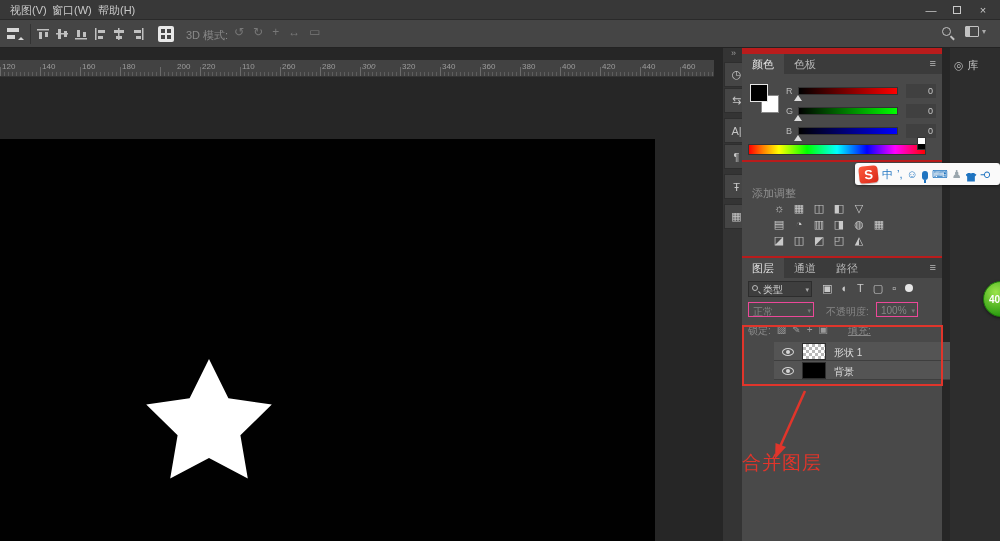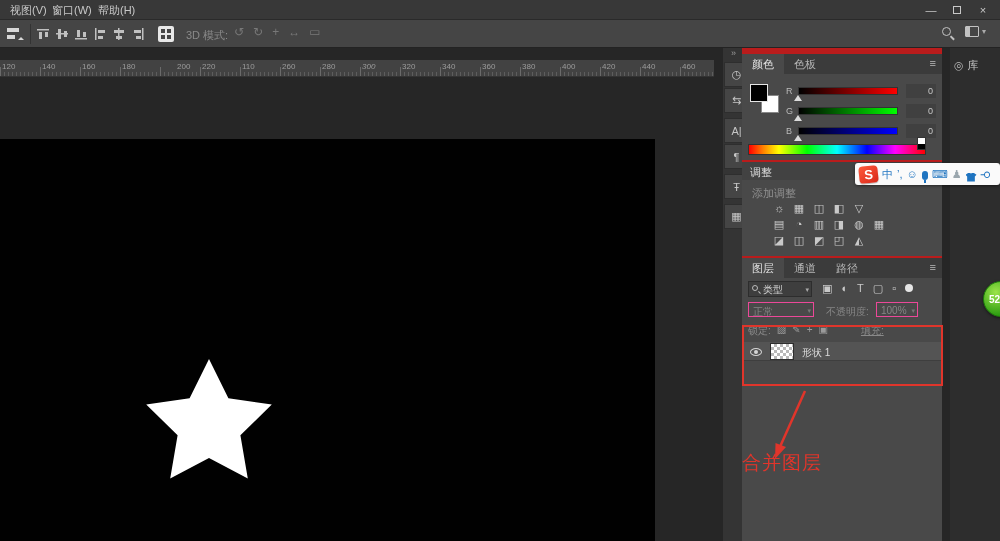--- a/index.html
+++ b/index.html
@@ -108,21 +108,21 @@
   .kindicons { position:absolute; left:80px; top:2px; display:flex; gap:9px; font-size:11px; color:#c9c9c9; }
   .kind-toggle { width:8px; height:8px; border-radius:50%; background:#e6e6e6; margin-top:2px; }
   .blendrow { position:absolute; left:0; top:44px; width:200px; height:18px; font-size:10px; color:#868686; }
   .dimbox { position:absolute; border:1px solid #ec4899; height:15px; padding:2px 4px 0; }
   .blendbox { left:6px; top:0; width:66px; }
   .opacitylabel { position:absolute; left:84px; top:3px; }
   .opacitybox { left:134px; top:0; width:42px; }
   .ddgray { position:absolute; right:2px; top:4px; font-size:7px; color:#777; }
   .lockrow { position:absolute; left:6px; top:66px; font-size:10px; color:#8a8a8a; display:flex; gap:6px; }
   .lockrow .li { font-size:10px; color:#9a9a9a; }
-  .layerlist { position:absolute; left:0; top:84px; width:200px; }
+  .layerlist { position:absolute; left:0; top:84px; width:200px;padding-left:32px; }
   .layerrow { position:relative; width:200px; height:19px; background:#545454;
               border-bottom:1px solid #3e3e3e; }
   .eye { position:absolute; left:8px; top:6px; width:12px; height:8px; border:1px solid #d5d5d5;
          border-radius:50%; }
   .eye::after { content:""; position:absolute; left:3px; top:1px; width:4px; height:4px;
                 background:#d5d5d5; border-radius:50%; }
   .thumb-box { position:absolute; left:28px; top:1px; width:24px; height:17px; border:1px solid #2e2e2e; }
   .thumb-checker { background-color:#fff;
      background-image:linear-gradient(45deg,#b8b8b8 25%,transparent 25%,transparent 75%,#b8b8b8 75%),
                       linear-gradient(45deg,#b8b8b8 25%,transparent 25%,transparent 75%,#b8b8b8 75%);
@@ -319,21 +319,20 @@
     </div>
     <div class="spectrum">
       <div class="bwpick">
           <div class="w"></div>
           <div class="k"></div>
         </div>
     </div>
   </div>
 
   <div class="panel panel-adjust">
-    <div class="adjhead">调整</div>
     <span class="addlabel">添加调整</span>
     <div class="adjgrid">
         <div class="adjrow">
           <span class="adjicon">☼</span>
           <span class="adjicon">▦</span>
           <span class="adjicon">◫</span>
           <span class="adjicon">◧</span>
           <span class="adjicon">▽</span>
         </div>
         <div class="adjrow">
@@ -388,40 +387,46 @@
       </div>
     </div>
     <div class="lockrow">
       <span>锁定:</span>
       <span class="li-holder" style="display:flex;gap:6px;">
           <span class="li">▨</span>
           <span class="li">✎</span>
           <span class="li">+</span>
           <span class="li">▣</span>
         </span>
-      <span style="margin-left:27px;text-decoration:underline;">填充:</span>
+      <span style="margin-left:14px;text-decoration:underline;">填充:</span>
     </div>
     <div class="layerlist">
       <div class="layerrow">
         <div class="eye"></div>
         <div class="thumb-box thumb-checker"></div>
         <span class="layername">形状 1</span>
       </div>
+      <div class="layerrow">
+        <div class="eye"></div>
+        <div class="thumb-box thumb-black"></div>
+        <span class="layername">背景</span>
+        <div class="rowlock"></div>
+      </div>
     </div>
   </div>
 </div>
 
 <div class="rightstrip">
   <div class="libtab">
     <span class="libicon">◎</span>
     <span>库</span>
   </div>
 </div>
 <div class="greenbadge">
-  <span>52</span>
+  <span>40</span>
 </div>
 
 <div class="sogoubar">
   <div class="slogo">S</div>
   <span class="sicon">中</span>
   <span class="sicon">’,</span>
   <span class="sicon">☺</span>
   <span class="micbody"></span>
   <span class="sicon">⌨</span>
   <span class="sicon gray">♟</span>

